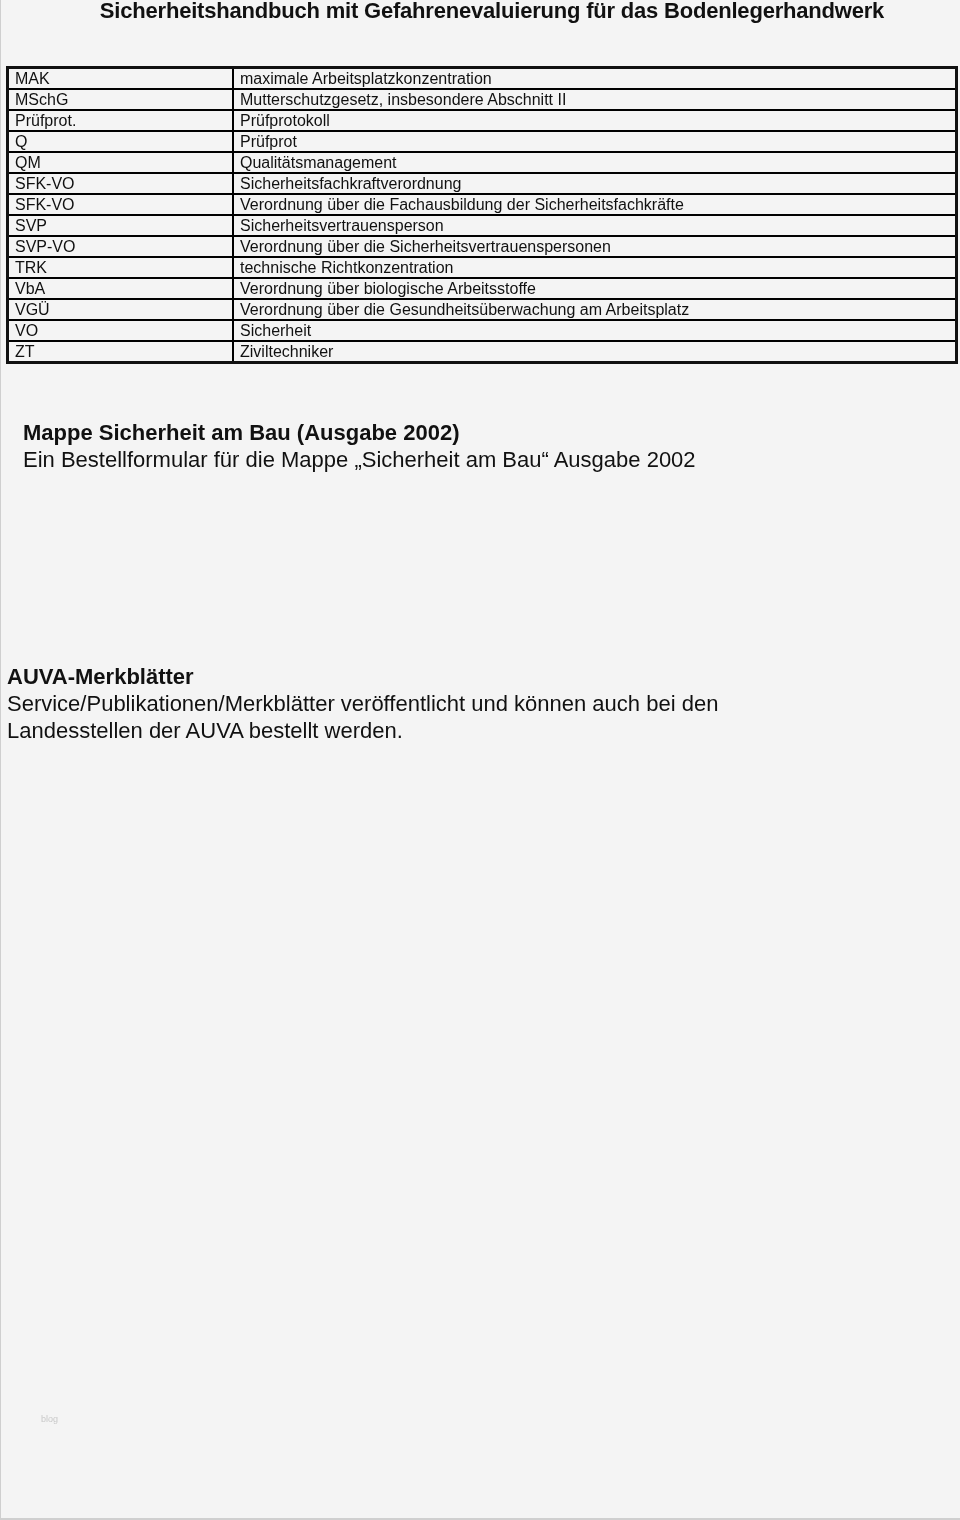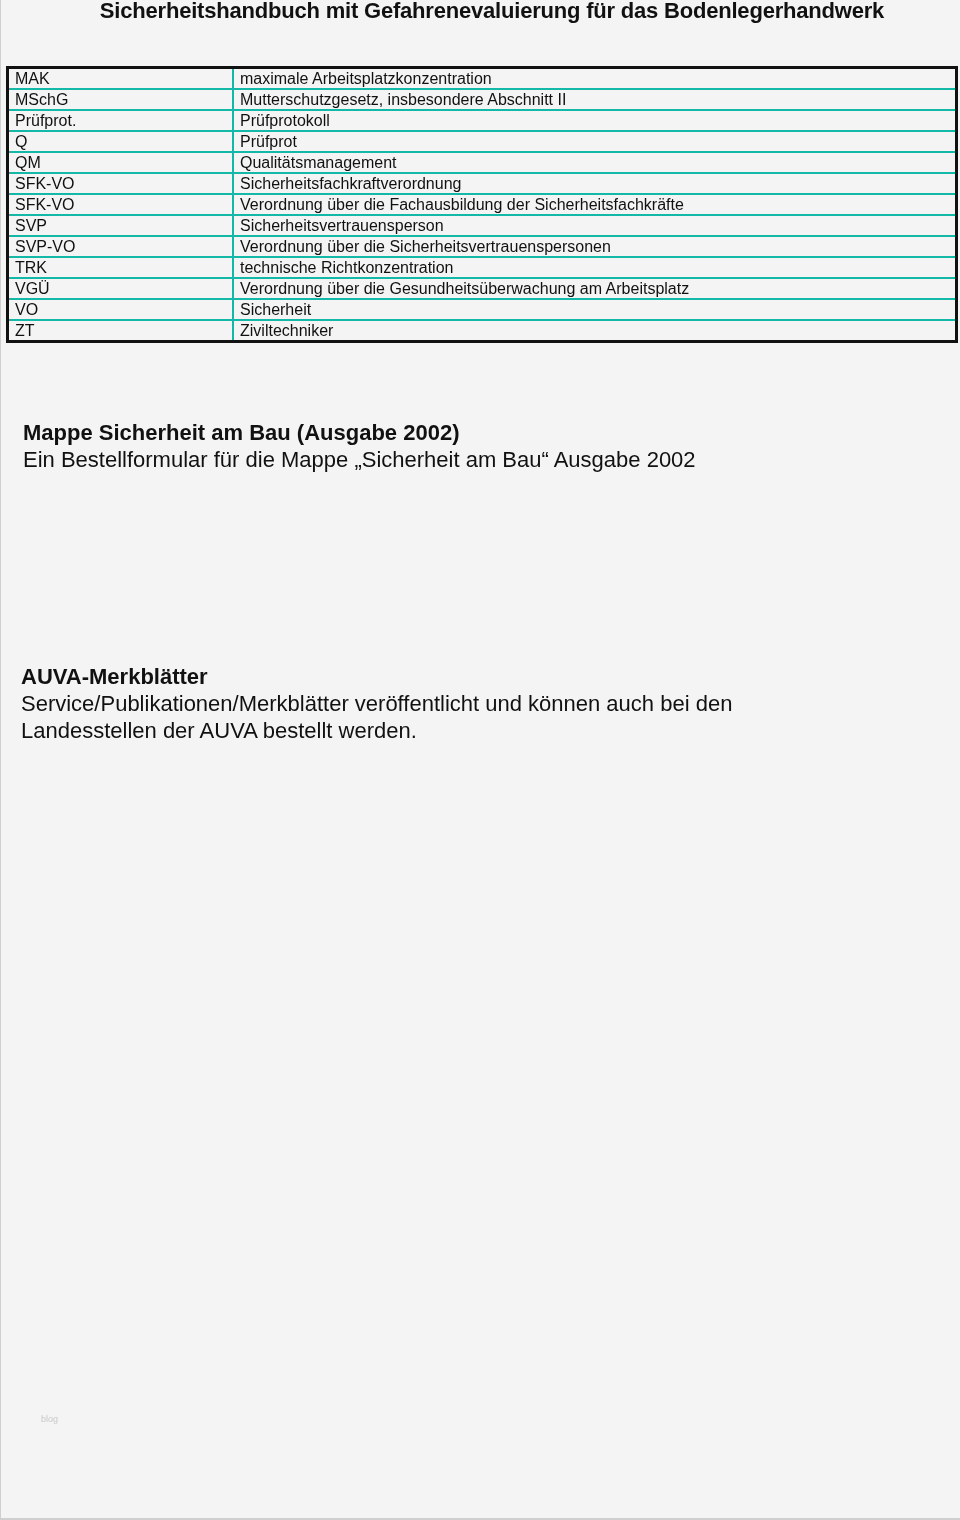--- a/index.html
+++ b/index.html
@@ -31,21 +31,21 @@
   .abbr-table {
     position: absolute;
     left: 5px;
     top: 66px;
     width: 952px;
     border-collapse: collapse;
     border: 3px solid #111;
     table-layout: fixed;
   }
   .abbr-table td {
-    border: 2px solid #14b8a6;
+    border: 2px solid #000000;
     height: 19px;
     padding: 0 0 0 6px;
     font-size: 16px;
     line-height: 19px;
     white-space: nowrap;
     overflow: hidden;
     vertical-align: bottom;
   }
   .abbr-table td.col-abbr {
     width: 217px;
@@ -134,40 +134,44 @@
     </tr>
     <tr>
       <td class="col-abbr">SVP-VO</td>
       <td>Verordnung über die Sicherheitsvertrauenspersonen</td>
     </tr>
     <tr>
       <td class="col-abbr">TRK</td>
       <td>technische Richtkonzentration</td>
     </tr>
     <tr>
+      <td class="col-abbr">VbA</td>
+      <td>Verordnung über biologische Arbeitsstoffe</td>
+    </tr>
+    <tr>
       <td class="col-abbr">VGÜ</td>
       <td>Verordnung über die Gesundheitsüberwachung am Arbeitsplatz</td>
     </tr>
     <tr>
       <td class="col-abbr">VO</td>
       <td>Sicherheit</td>
     </tr>
     <tr>
       <td class="col-abbr">ZT</td>
       <td>Ziviltechniker</td>
     </tr>
   </tbody>
 </table>
 
 <div class="section" style="top:419px;margin-left:16px;">
   <div class="heading">Mappe Sicherheit am Bau (Ausgabe 2002)</div>
   <div>Ein Bestellformular für die Mappe „Sicherheit am Bau“ Ausgabe 2002</div>
 </div>
 
-<div class="section" style="top:663px;margin-left:14px;">
+<div class="section" style="top:663px;">
   <div class="heading">AUVA-Merkblätter</div>
   <div>Service/Publikationen/Merkblätter veröffentlicht und können auch bei den</div>
   <div>Landesstellen der AUVA bestellt werden.</div>
 </div>
 
 <div class="watermark">blog</div>
 
 <div class="footer-left">Ausgabe 6/2004</div>
 <div class="footer-right">Seite 9 von 70</div>
 

